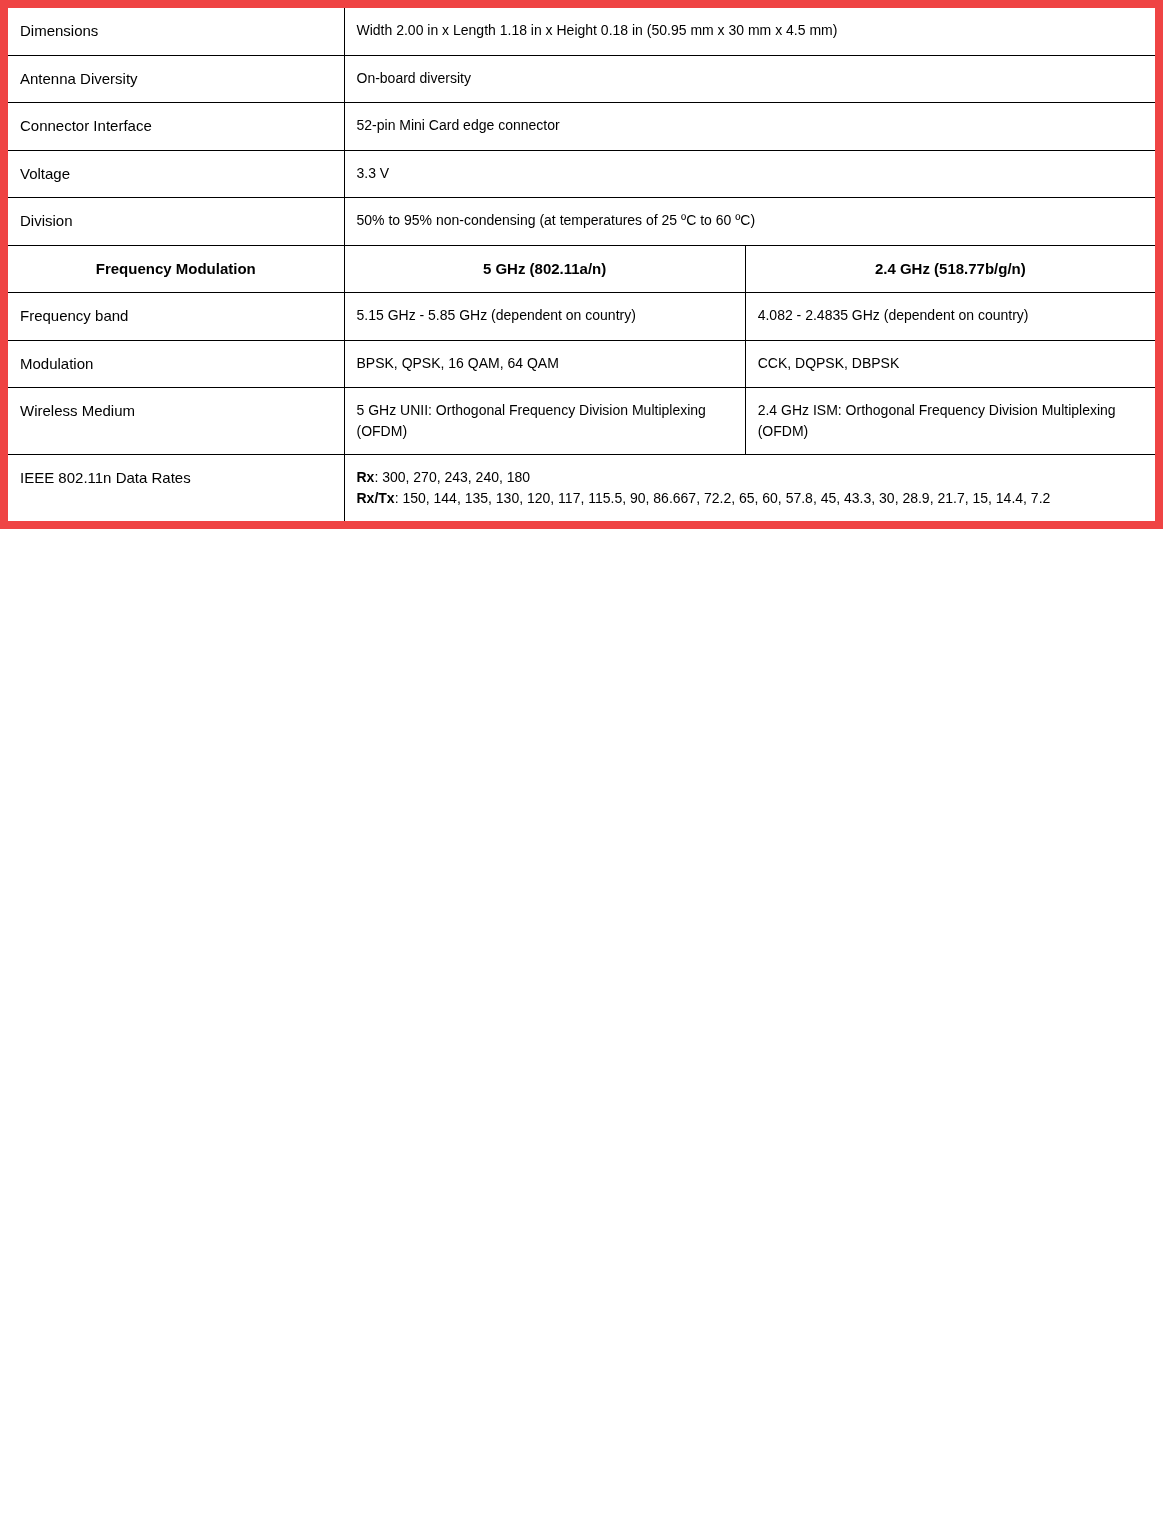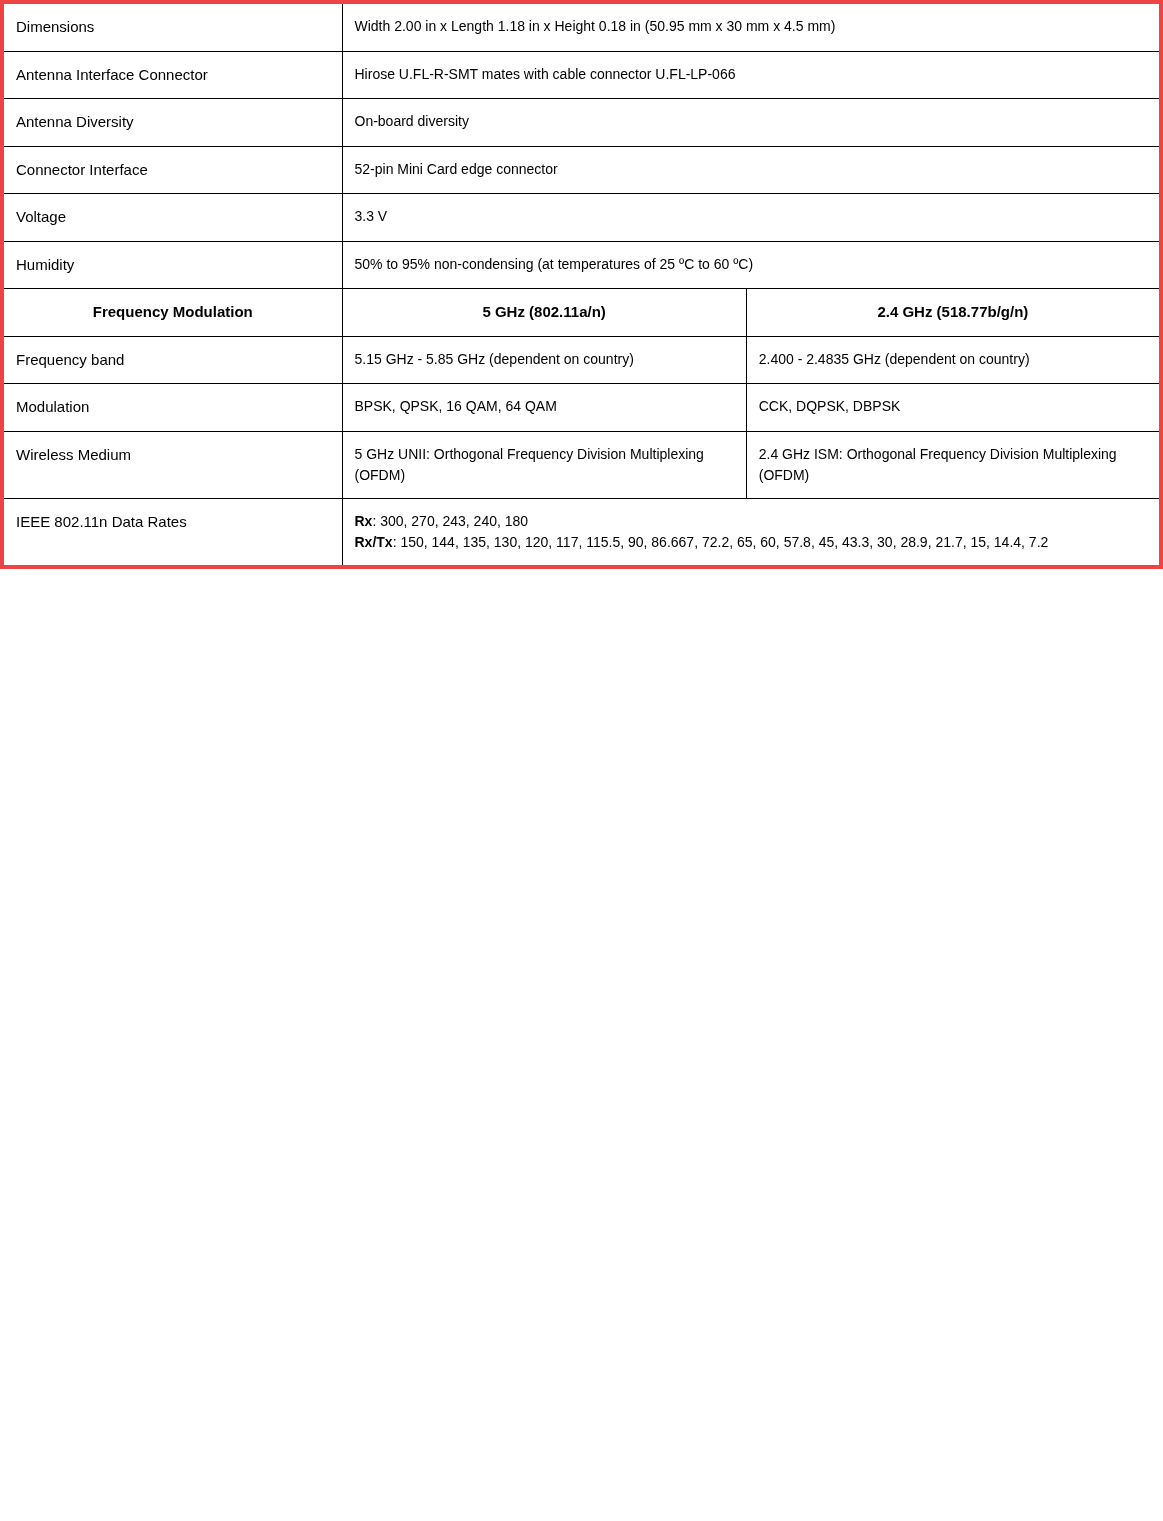--- a/index.html
+++ b/index.html
@@ -13,21 +13,21 @@
       font-size: 15px;
       background: #fff;
       color: #000;
       width: 1163px;
       min-height: 1521px;
     }
 
     table {
       width: 100%;
       border-collapse: collapse;
-      border: 4px solid #ef4444;
+      border: 8px solid #ef4444;
     }
 
     td {
       border: 1px solid #000;
       padding: 10px 12px;
       vertical-align: top;
       line-height: 1.5;
     }
 
     .label-col {
@@ -53,48 +53,44 @@
 </head>
 <body>
 
 <table>
   <tbody id="table-body">
   <tr>
         <td class="label-col cell-tall">Dimensions</td>
         <td class="value-col cell-tall" colspan="2">Width 2.00 in x Length 1.18 in x Height 0.18 in (50.95 mm x 30 mm x 4.5 mm)</td>
       </tr>
       <tr>
-        <td class="label-col cell-tall">Antenna Interface Connector</td>
-        <td class="value-col cell-tall" colspan="2">Hirose U.FL-R-SMT mates with cable connector U.FL-LP-066</td>
-      </tr>
-      <tr>
         <td class="label-col cell-tall">Antenna Diversity</td>
         <td class="value-col cell-tall" colspan="2">On-board diversity</td>
       </tr>
       <tr>
         <td class="label-col cell-tall">Connector Interface</td>
         <td class="value-col cell-tall" colspan="2">52-pin Mini Card edge connector</td>
       </tr>
       <tr>
         <td class="label-col cell-tall">Voltage</td>
         <td class="value-col cell-tall" colspan="2">3.3 V</td>
       </tr>
       <tr>
-        <td class="label-col cell-tall">Humidity</td>
+        <td class="label-col cell-tall">Division</td>
         <td class="value-col cell-tall" colspan="2">50% to 95% non-condensing (at temperatures of 25 ºC to 60 ºC)</td>
       </tr>
       <tr>
         <td class="label-col cell-tall bold-header">Frequency Modulation</td>
         <td class="value-col cell-tall bold-header">5 GHz (802.11a/n)</td>
         <td class="value-col cell-tall bold-header">2.4 GHz (518.77b/g/n)</td>
       </tr>
       <tr>
         <td class="label-col cell-tall">Frequency band</td>
         <td class="value-col cell-tall">5.15 GHz - 5.85 GHz (dependent on country)</td>
-        <td class="value-col cell-tall">2.400 - 2.4835 GHz (dependent on country)</td>
+        <td class="value-col cell-tall">4.082 - 2.4835 GHz (dependent on country)</td>
       </tr>
       <tr>
         <td class="label-col cell-tall">Modulation</td>
         <td class="value-col cell-tall">BPSK, QPSK, 16 QAM, 64 QAM</td>
         <td class="value-col cell-tall">CCK, DQPSK, DBPSK</td>
       </tr>
       <tr>
         <td class="label-col cell-tall">Wireless Medium</td>
         <td class="value-col cell-tall">5 GHz UNII: Orthogonal Frequency Division Multiplexing (OFDM)</td>
         <td class="value-col cell-tall">2.4 GHz ISM: Orthogonal Frequency Division Multiplexing (OFDM)</td>

